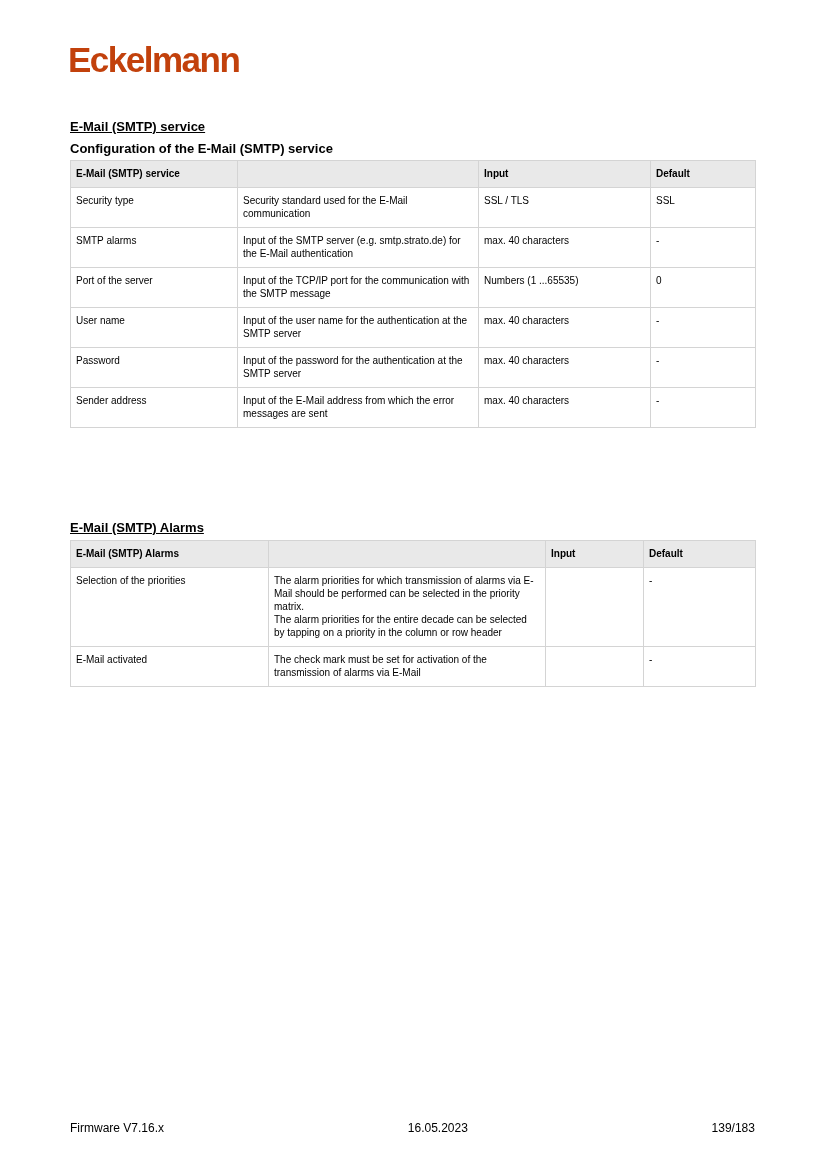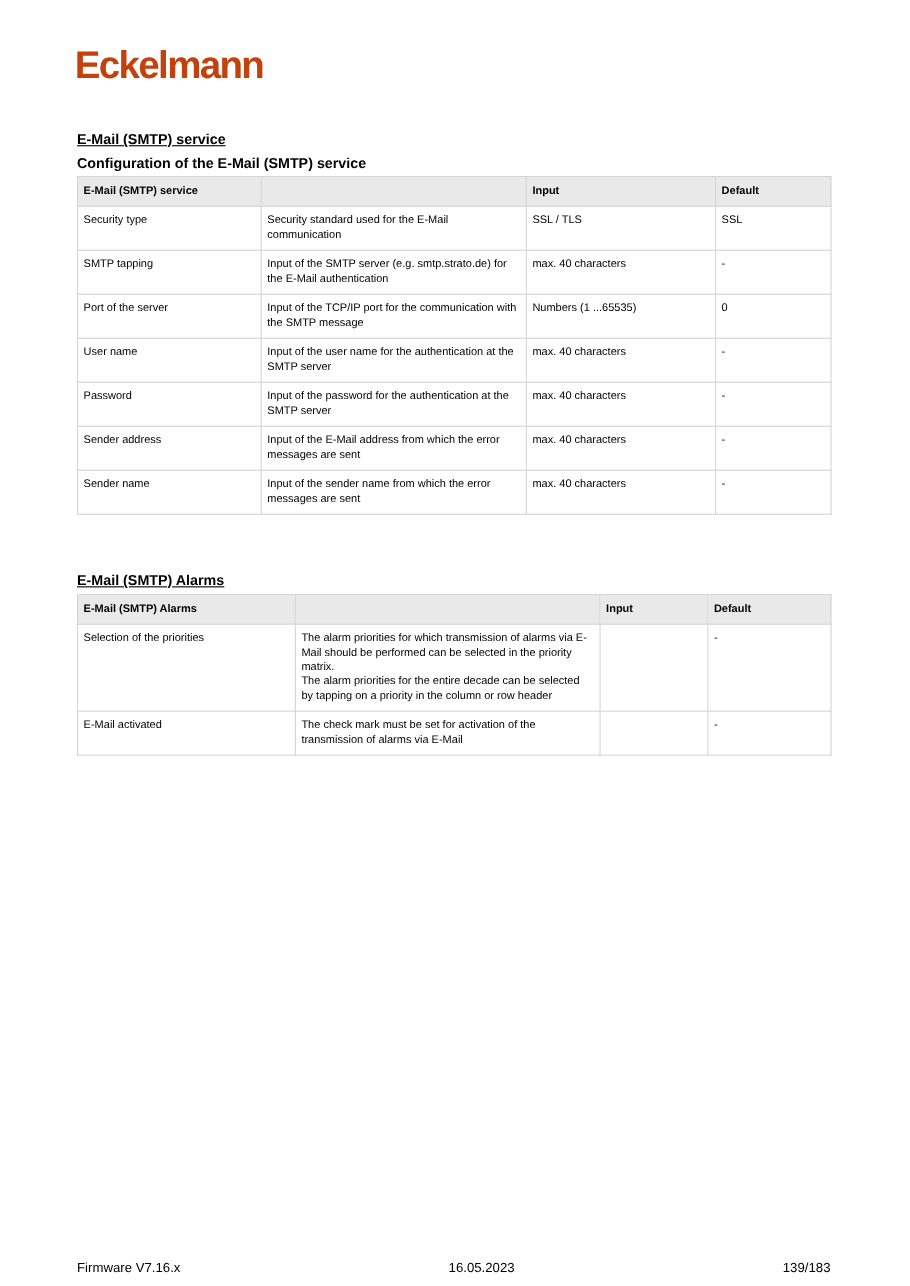--- a/index.html
+++ b/index.html
@@ -62,21 +62,21 @@
     overflow: hidden;
   }
   table.doc-table th {
     background: #e9e9e9;
     font-weight: 700;
   }
   td.desc { white-space: pre-line; }
 
   .footer {
     position: absolute;
-    left: 70px; top: 1145px;
+    left: 70px; top: 1121px;
     width: 685px;
     display: flex;
     justify-content: space-between;
     font-size: 12px;
   }
   .footer .center { text-align: center; }
   .footer .right { text-align: right; }
 </style>
 </head>
 <body>
@@ -104,21 +104,21 @@
       </tr>
     </thead>
     <tbody>
       <tr>
         <td>Security type</td>
         <td class="desc">Security standard used for the E-Mail communication</td>
         <td>SSL / TLS</td>
         <td>SSL</td>
       </tr>
       <tr>
-        <td>SMTP tapping</td>
+        <td>SMTP alarms</td>
         <td class="desc">Input of the SMTP server (e.g. smtp.strato.de) for the E-Mail authentication</td>
         <td>max. 40 characters</td>
         <td>-</td>
       </tr>
       <tr>
         <td>Port of the server</td>
         <td class="desc">Input of the TCP/IP port for the communication with the SMTP message</td>
         <td>Numbers (1 ...65535)</td>
         <td>0</td>
       </tr>
@@ -130,26 +130,20 @@
       </tr>
       <tr>
         <td>Password</td>
         <td class="desc">Input of the password for the authentication at the SMTP server</td>
         <td>max. 40 characters</td>
         <td>-</td>
       </tr>
       <tr>
         <td>Sender address</td>
         <td class="desc">Input of the E-Mail address from which the error messages are sent</td>
-        <td>max. 40 characters</td>
-        <td>-</td>
-      </tr>
-      <tr>
-        <td>Sender name</td>
-        <td class="desc">Input of the sender name from which the error messages are sent</td>
         <td>max. 40 characters</td>
         <td>-</td>
       </tr>
     </tbody>
   </table>
 
   <div class="section-heading heading-2">E-Mail (SMTP) Alarms</div>
 
   <table class="doc-table table-2">
     <colgroup>

